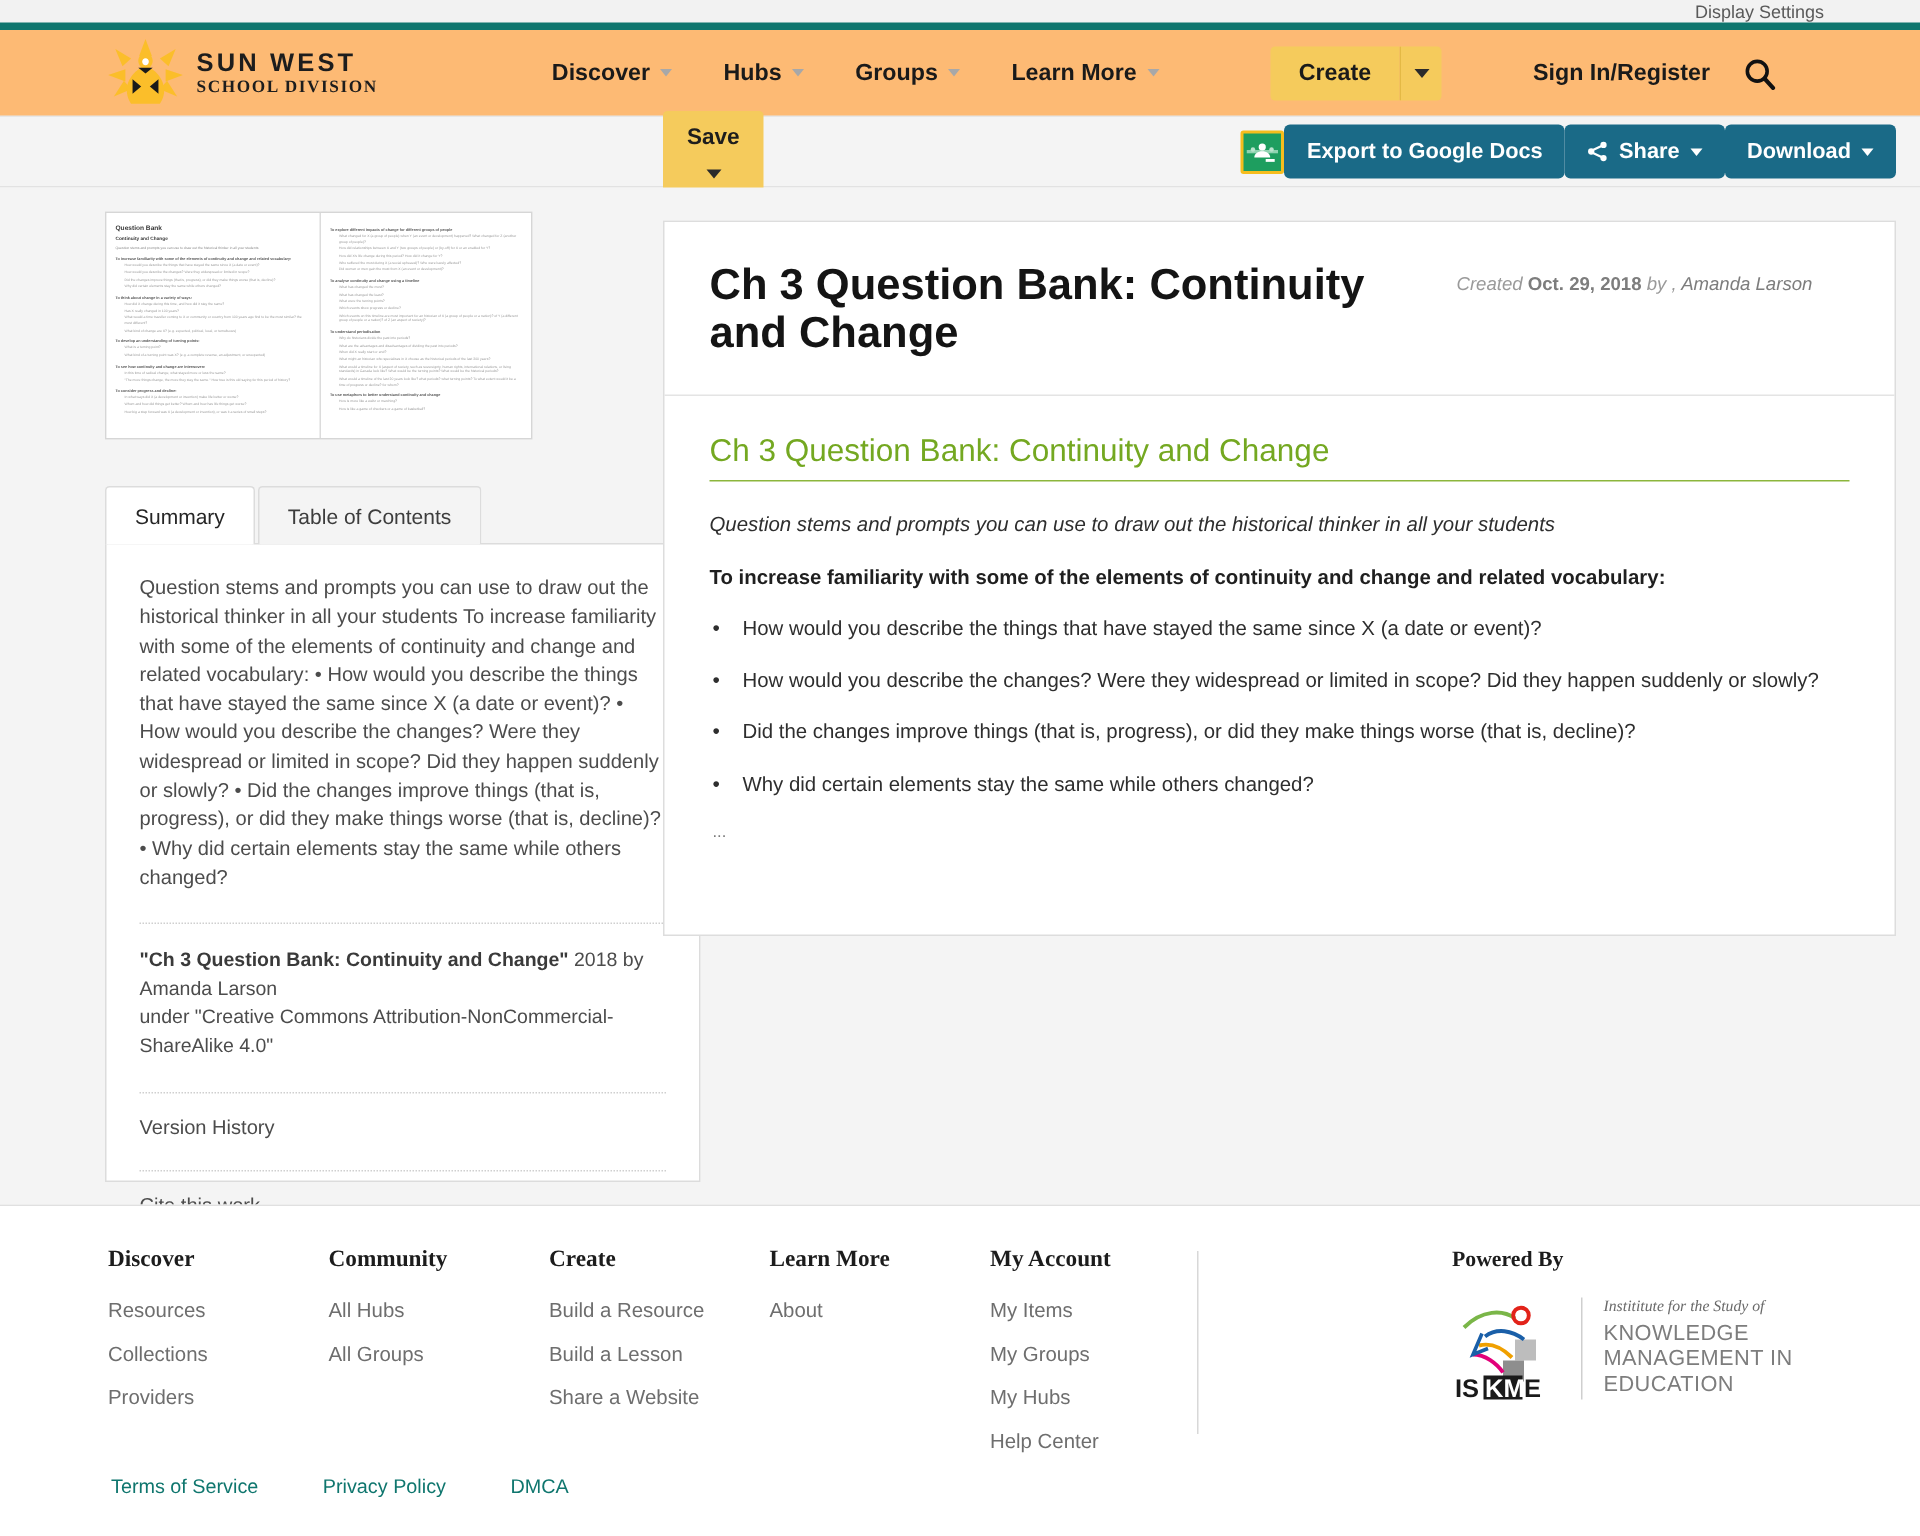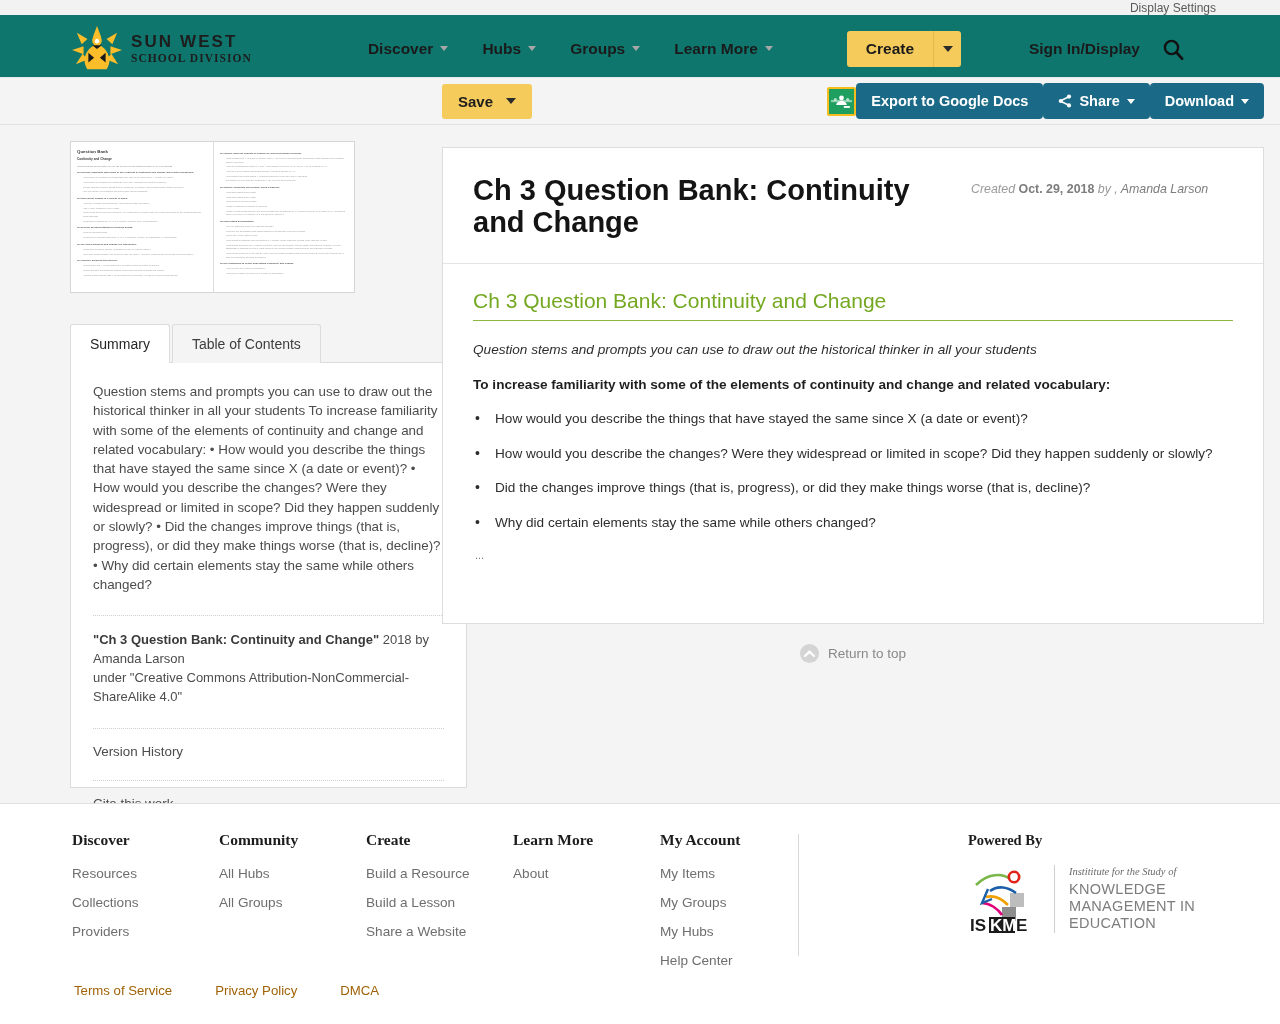--- a/index.html
+++ b/index.html
@@ -16,21 +16,21 @@
     display: flex; align-items: center; justify-content: flex-end;
     padding-right: 64px;
     border-bottom: 5px solid #0f766e;
   }
   .util-strip .ds-link {
     font-size: 12px; color: #5a5a5a; cursor: pointer;
   }
 
   
   .mainnav {
-    height: 58px; background: #0f766e;
+    height: 58px; background: #fdba74;
     display: flex; align-items: center;
     padding: 0 16px 0 72px;
     border-bottom: 1px solid #e6e6e6;
     position: relative;
   }
   .brand { display: flex; align-items: center; gap: 9px; cursor: pointer; }
   .brand-mark { width: 50px; height: 46px; display:block; }
   .brand-text { line-height: 1; }
   .brand-text .l1 {
     font-family: "Liberation Sans", sans-serif;
@@ -83,20 +83,21 @@
     position: relative;
   }
   .btn-save {
     position: absolute; left: 442px;
     background: #f5cb5c; color: #1d1d1d;
     border: none; border-radius: 3px;
     font-size: 15px; font-weight: bold;
     padding: 9px 16px;
     display: flex; align-items: center; gap: 13px;
     cursor: pointer;
+    flex-direction: column;
   }
   .act-right {
     position: absolute; right: 16px;
     display: flex; align-items: center; 
   }
   .gclass-icon {
     width: 29px; height: 29px;
     background: #1e9e5f; border: 2px solid #f6bd1d;
     border-radius: 2px; cursor: pointer;
     display: flex; align-items: center; justify-content: center;
@@ -242,21 +243,21 @@
   .iskme-txt { line-height: 1.16; }
   .iskme-txt .it {
     font-family: "Liberation Serif", serif;
     font-style: italic; font-size: 10.5px; color: #6a6a6a; margin-bottom: 3px;
   }
   .iskme-txt .big { font-size: 14.5px; color: #7d7d7d; letter-spacing: .3px; }
   .legal {
     display: flex; gap: 43px; position: absolute;
     left: 74px; bottom: 32px;
   }
-  .legal div { font-size: 13.2px; color: #a16207; cursor: pointer; }
+  .legal div { font-size: 13.2px; color: #0f766e; cursor: pointer; }
 </style>
 </head>
 <body>
 
 <div class="util-strip">
   <div class="ds-link">Display Settings</div>
 </div>
 
 <div class="mainnav">
   <div class="brand">
@@ -301,21 +302,21 @@
     </div>
     <div class="create-group">
       <button class="btn-create">Create</button>
       <button class="btn-create-caret">
         <span class="caret-down-dark"></span>
       </button>
     </div>
   </div>
 
   <div class="nav-right">
-    <div class="signin">Sign In/Display</div>
+    <div class="signin">Sign In/Register</div>
     <button class="search-btn">
       <svg width="22" height="22" viewBox="0 0 22 22">
         <circle cx="9.5" cy="9.5" r="6.6" fill="none" stroke="#111" stroke-width="2.4"></circle>
         <line x1="14.4" y1="14.4" x2="20" y2="20.6" stroke="#111" stroke-width="2.8" stroke-linecap="round"></line>
       </svg>
     </button>
   </div>
 </div>
 
 <div class="actionbar">
@@ -447,28 +448,20 @@
         <div class="doc-strong">To increase familiarity with some of the elements of continuity and change and related vocabulary:</div>
         <ul class="doc-list">
           <li>How would you describe the things that have stayed the same since X (a date or event)?</li>
           <li>How would you describe the changes? Were they widespread or limited in scope? Did they happen suddenly or slowly?</li>
           <li>Did the changes improve things (that is, progress), or did they make things worse (that is, decline)?</li>
           <li>Why did certain elements stay the same while others changed?</li>
         </ul>
         <div class="doc-ellipsis">...</div>
       </div>
     </div>
-    <div class="rtt">
-      <span class="rtt-circle">
-        <svg width="11" height="7" viewBox="0 0 11 7">
-          <polyline points="1,6 5.5,1.4 10,6" fill="none" stroke="#ffffff" stroke-width="2.1" stroke-linecap="round" stroke-linejoin="round"></polyline>
-        </svg>
-      </span>
-      <span>Return to top</span>
-    </div>
   </div>
 </div>
 
 <div class="footer">
   <div class="fcols">
     <div class="fcol">
       <div class="fhead">Discover</div>
       <div class="flink">Resources</div>
       <div class="flink">Collections</div>
       <div class="flink">Providers</div>

